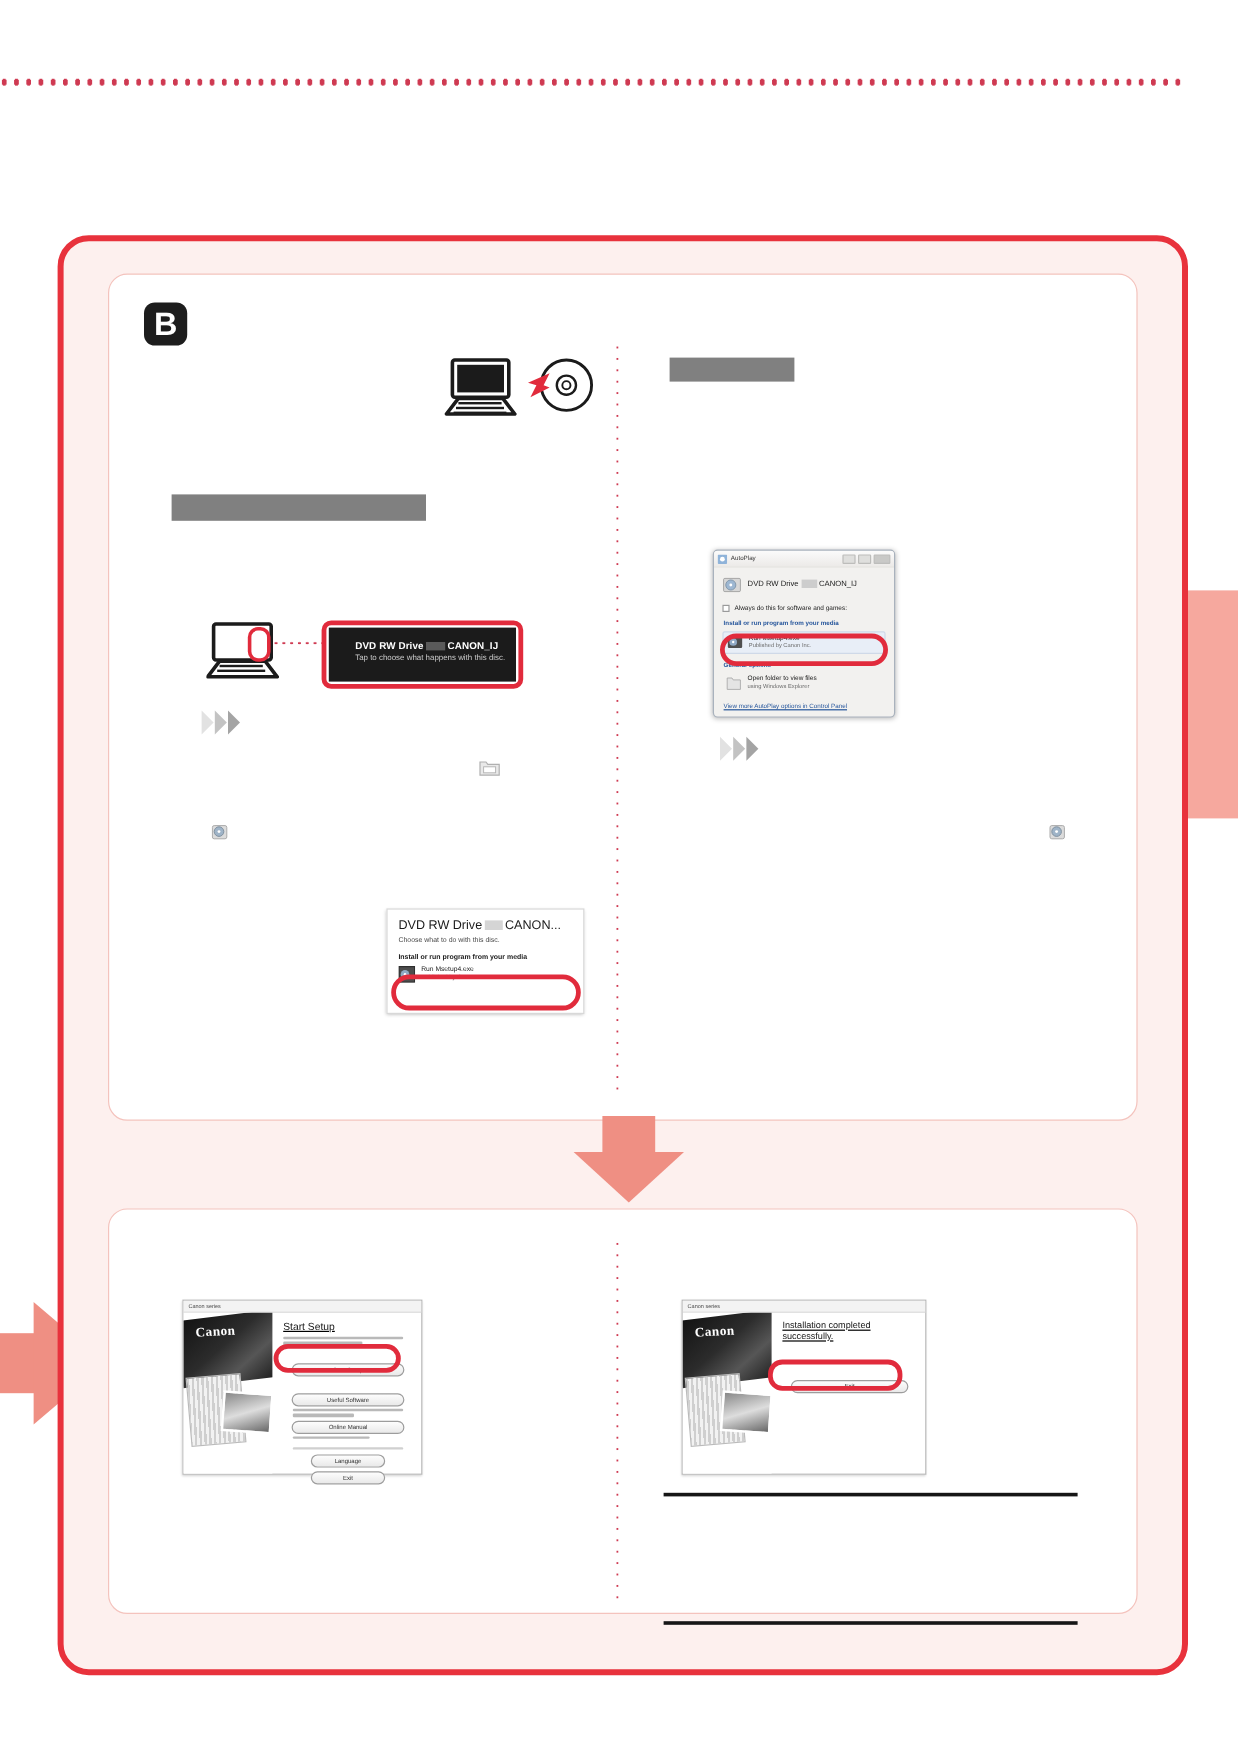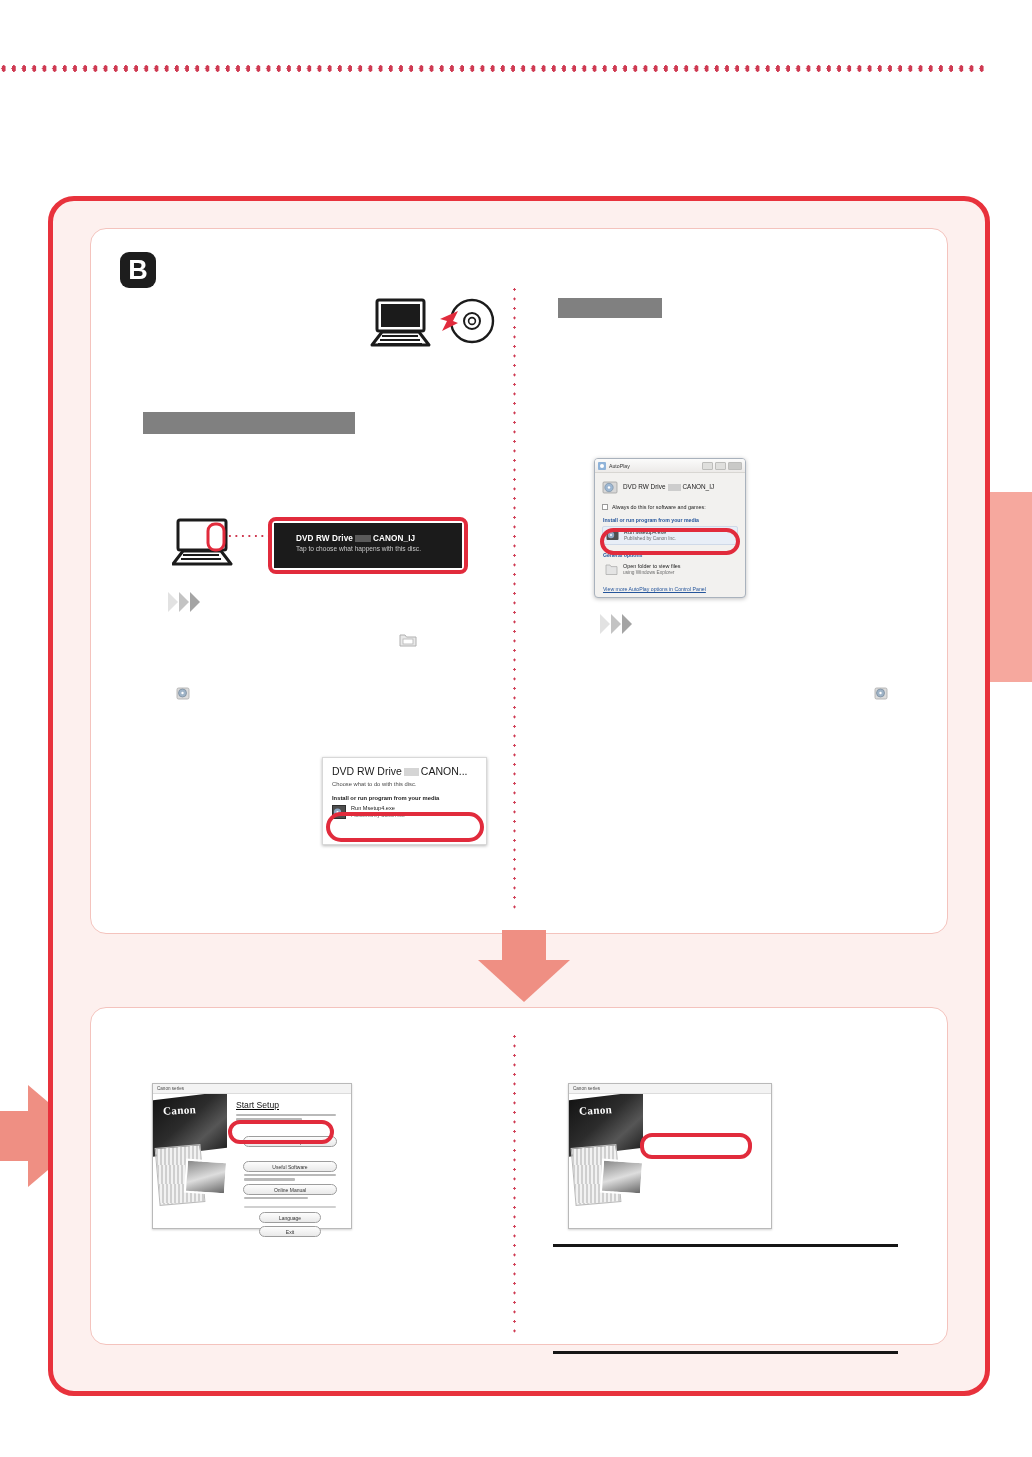--- a/index.html
+++ b/index.html
@@ -88,21 +88,21 @@
   
   .illus-laptop-slot { position: absolute; left: 172px; top: 518px; width: 78px; height: 52px; }
   .dot-connector {
     position: absolute; left: 228px; top: 533px; width: 44px; height: 6px;
     background-image: radial-gradient(circle 1.6px at 1.8px 3px, #cf3a52 0 70%, transparent 72%);
     background-size: 6.5px 6px; background-repeat: repeat-x;
   }
 
   
   .toast-wrap {
-    position: absolute; left: 268px; top: 517px; width: 200px; height: 57px;
+    position: absolute; left: 268px; top: 517px; width: 168px; height: 57px;
     border: 4px solid #e12b3c; border-radius: 8px; background: #fff; padding: 2px;
   }
   .toast {
     width: 100%; height: 100%; background: #1b1b1b; color: #fff;
     padding: 11px 0 0 22px;
   }
   .toast-title { font-size: 8.2px; font-weight: bold; letter-spacing: .1px; white-space: nowrap; }
   .toast-title .blank {
     display: inline-block; width: 16px; height: 7px; background: #5a5a5a;
     vertical-align: middle; margin: 0 2px;
@@ -452,20 +452,24 @@
 
   <div class="canon-win" style="left:568px; top:1083px; width:204px; height:146px;">
     <div class="canon-win-title">Canon  series</div>
     <div class="canon-win-body">
       <div class="canon-art">
         <div class="photo-dark"></div>
         <div class="brand">Canon</div>
         <div class="photo-mid"></div>
         <div class="photo-small"></div>
       </div>
+      <div class="canon-pane">
+        <div class="canon-heading" style="font-size:7.6px">Installation completed successfully.</div>
+        <div class="canon-btn" style="position:absolute; left:16px; top:56px; width:98px;">Exit</div>
+      </div>
     </div>
   </div>
   <div class="canon-highlight" style="left:640px; top:1133px; width:112px; height:26px;"></div>
 
   <div class="rule rule-1"></div>
   <div class="rule rule-2"></div>
 
 </div>
 
 </body></html>

